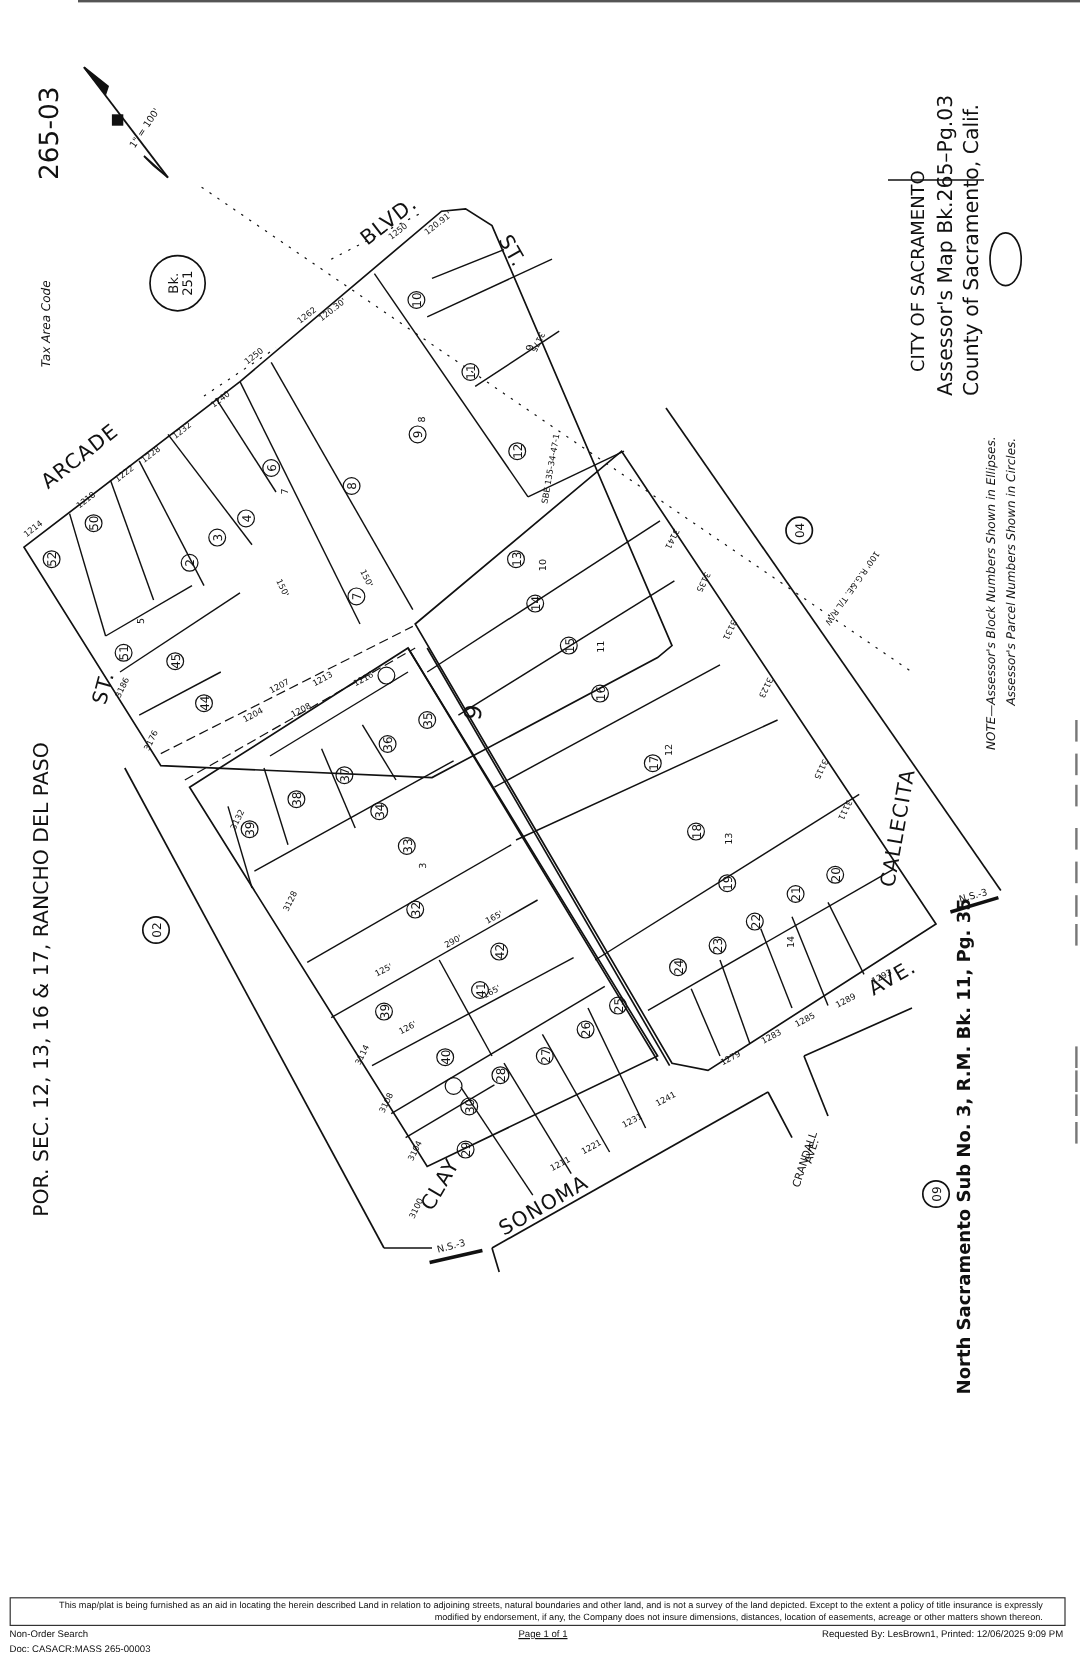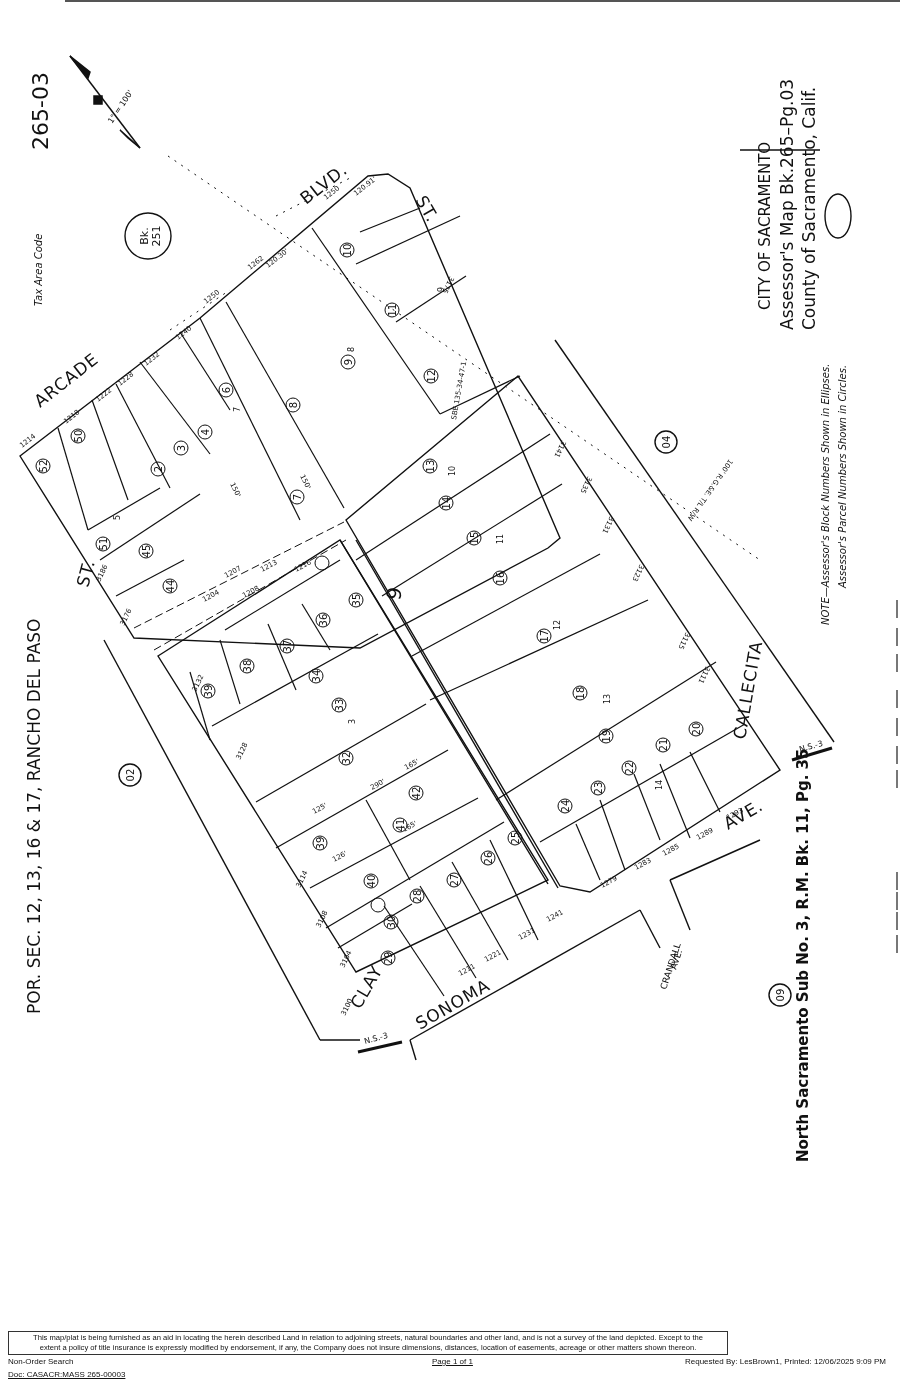--- a/index.html
+++ b/index.html
@@ -9,24 +9,24 @@
   .map text { font-family:"DejaVu Sans", sans-serif; fill:#111; }
   .lbl-street { font-size:17px; letter-spacing:1px; }
   .lbl-parcel { font-size:10px; }
   .lbl-dim { font-size:7px; }
   .lbl-big { font-size:22px; }
   .lbl-title { font-size:15px; }
   .lbl-note { font-size:10px; font-style:italic; }
   .lbl-tac { font-size:10px; font-style:italic; }
   .edge-marks { position:absolute; left:896px; top:600px; width:4px; height:500px; }
   .edge-mark { position:absolute; left:0; width:2px; height:18px; background:#777; }
-  .disclaimer { position:absolute; left:8px; top:1331px; width:720px; border:1px solid #333; font-size:7.6px; line-height:10px; text-align:center; padding:1px 18px; box-sizing:border-box; }
+  .disclaimer { position:absolute; left:8px; top:1331px; width:880px; border:1px solid #333; font-size:7.6px; line-height:10px; text-align:right; padding:1px 18px; box-sizing:border-box; }
   .foot { position:absolute; font-size:8px;text-align:center; }
   .foot-left { left:8px; top:1357px; }
-  .foot-doc { left:8px; top:1370px;text-decoration:underline; }
+  .foot-doc { left:8px; top:1370px; }
   .foot-center { left:432px; top:1357px;text-decoration:underline; }
   .foot-right { right:14px; top:1357px; }
 </style>
 </head>
 <body>
 
 <div class="topline"></div>
 
 <svg class="map" viewBox="0 0 900 1320" xmlns="http://www.w3.org/2000/svg">
   <g fill="none" stroke="#111" stroke-width="1.4">

